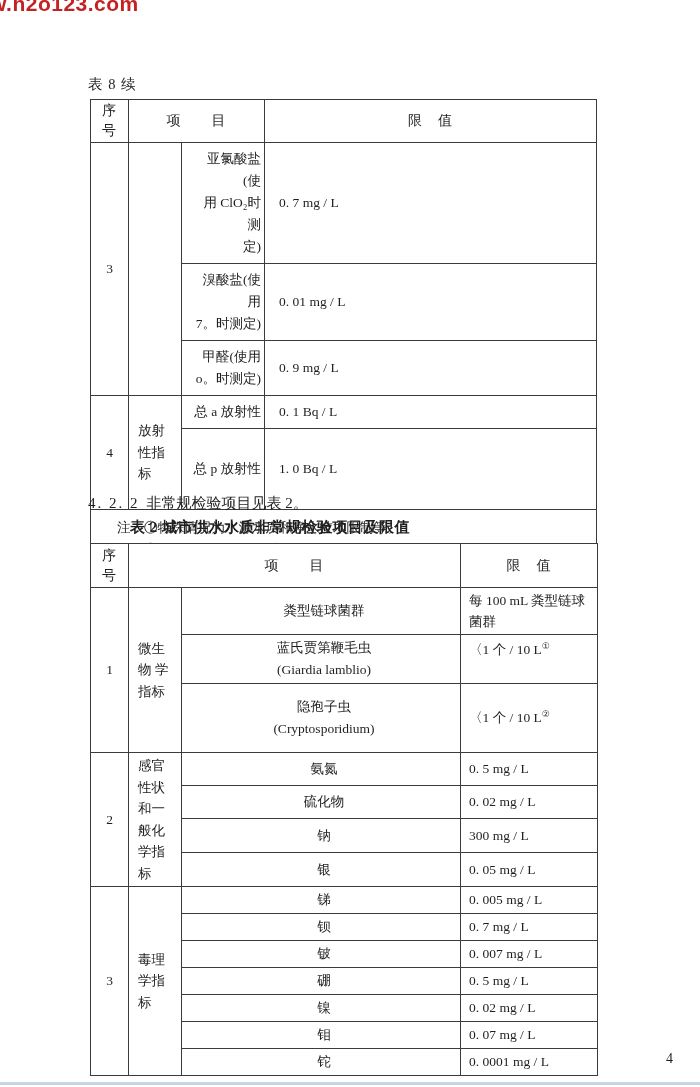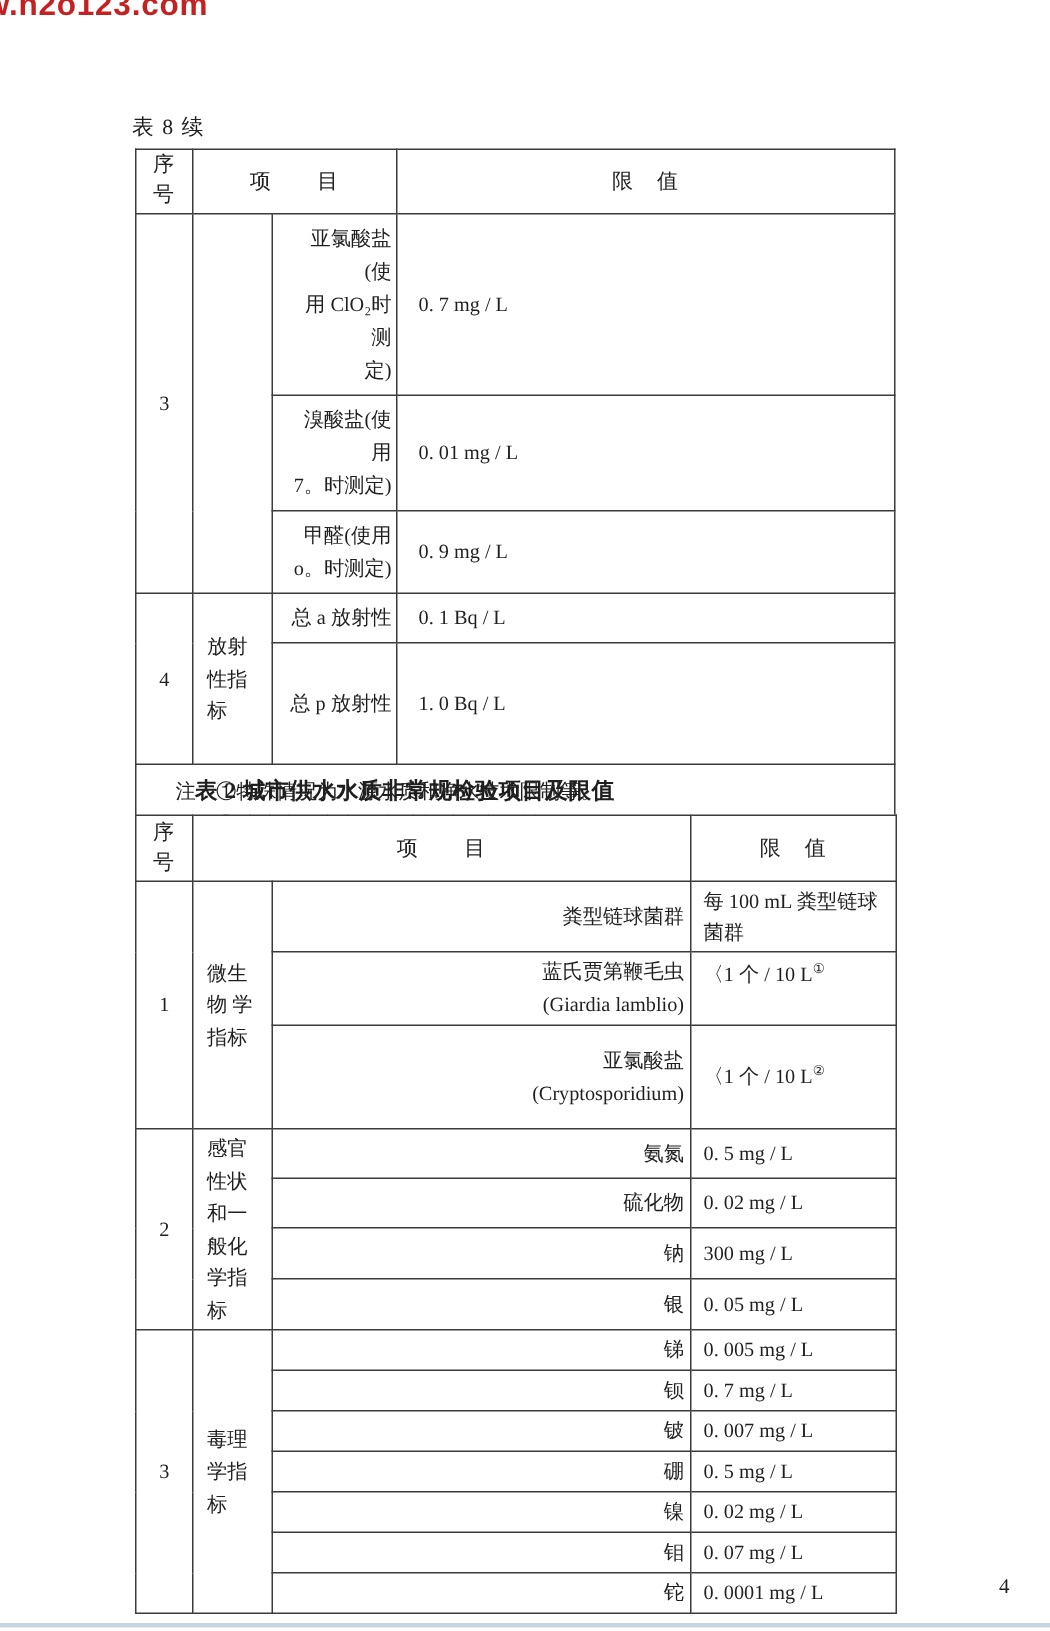--- a/index.html
+++ b/index.html
@@ -21,21 +21,21 @@
   table{border-collapse:collapse;table-layout:fixed;position:absolute;background:#fff;}
   td,th{border:1px solid #3b3b3b;font-weight:normal;font-size:13.5px;vertical-align:middle;padding:0;overflow:hidden;}
   .t1{left:90px;top:99px;width:506px;}
   .t2{left:90px;top:543px;width:507px;}
   th.hcell{text-align:center;font-size:14px;letter-spacing:1px;}
   .pre{white-space:pre-line;}
   .seq{text-align:center;}
   .cat{padding-left:9px;line-height:21.5px;}
   .t1 .item{padding:5px 3px 5px 8px;line-height:22px;text-align:right;}
   .t1 .val{padding-left:14px;line-height:20px;}
-  .t2 .item{padding:2px 4px 2px 10px;line-height:22px;text-align:right;}
+  .t2 .item{padding:2px 4px 2px 10px;line-height:22px;text-align:center;}
   .t2 .val{padding-left:8px;line-height:20px;}
   .t2 .val.wrap{line-height:21px;padding:2px 6px 2px 8px;}
   .t2 .val.vtop{vertical-align:top;padding-top:5px;}
   .ind{padding-left:16px;}
   sup{font-size:9px;line-height:0;vertical-align:super;}
   .notes-cell{vertical-align:top;padding:7px 6px 0 26px;}
   .notes-wrap{display:flex;align-items:flex-start;font-size:13.5px;}
   .notes-label{flex:0 0 auto;line-height:21.5px;}
   .notes-lines{line-height:21.5px;}
   .hdr-seq{line-height:20px;}
@@ -102,20 +102,23 @@
             <div>①特殊情况为水源水质和净水技术限制等。</div>
             <div>②特殊情况指水源水质超过Ⅲ类即耗氧量&gt;6 mg / L。</div>
             <div>③特殊情况为水源限制,如采取下水等</div>
           </div>
         </div>
       </td>
     </tr>
   </tbody>
     </table>
 
+  <div class="section-line">
+    <span class="num">4. 2. 2</span><span>非常规检验项目见表 2。</span>
+  </div>
 
   <div class="t2-caption">表 2 城市供水水质非常规检验项目及限值</div>
 
   <table class="t2">
     <colgroup>
         <col style="width:38px">
         <col style="width:53px">
         <col style="width:279px">
         <col style="width:137px">
       </colgroup>
@@ -133,21 +136,21 @@
 指标</td>
       <td class="item">粪型链球菌群</td>
       <td class="val wrap">每 100 mL 粪型链球菌群</td>
     </tr>
     <tr style="height:46px">
       <td class="item pre">蓝氏贾第鞭毛虫
 (Giardia lamblio)</td>
       <td class="val vtop"><span>〈1 个 / 10 L</span><sup>①</sup></td>
     </tr>
     <tr style="height:69px">
-      <td class="item pre">亚氯酸盐
+      <td class="item pre">隐孢子虫
 (Cryptosporidium)</td>
       <td class="val ind"><span>〈1 个 / 10 L</span><sup>②</sup></td>
     </tr>
     <tr style="height:33px">
       <td class="seq" rowspan="4">2</td>
       <td class="cat pre" rowspan="4">感官
 性状
 和一
 般化
 学指

